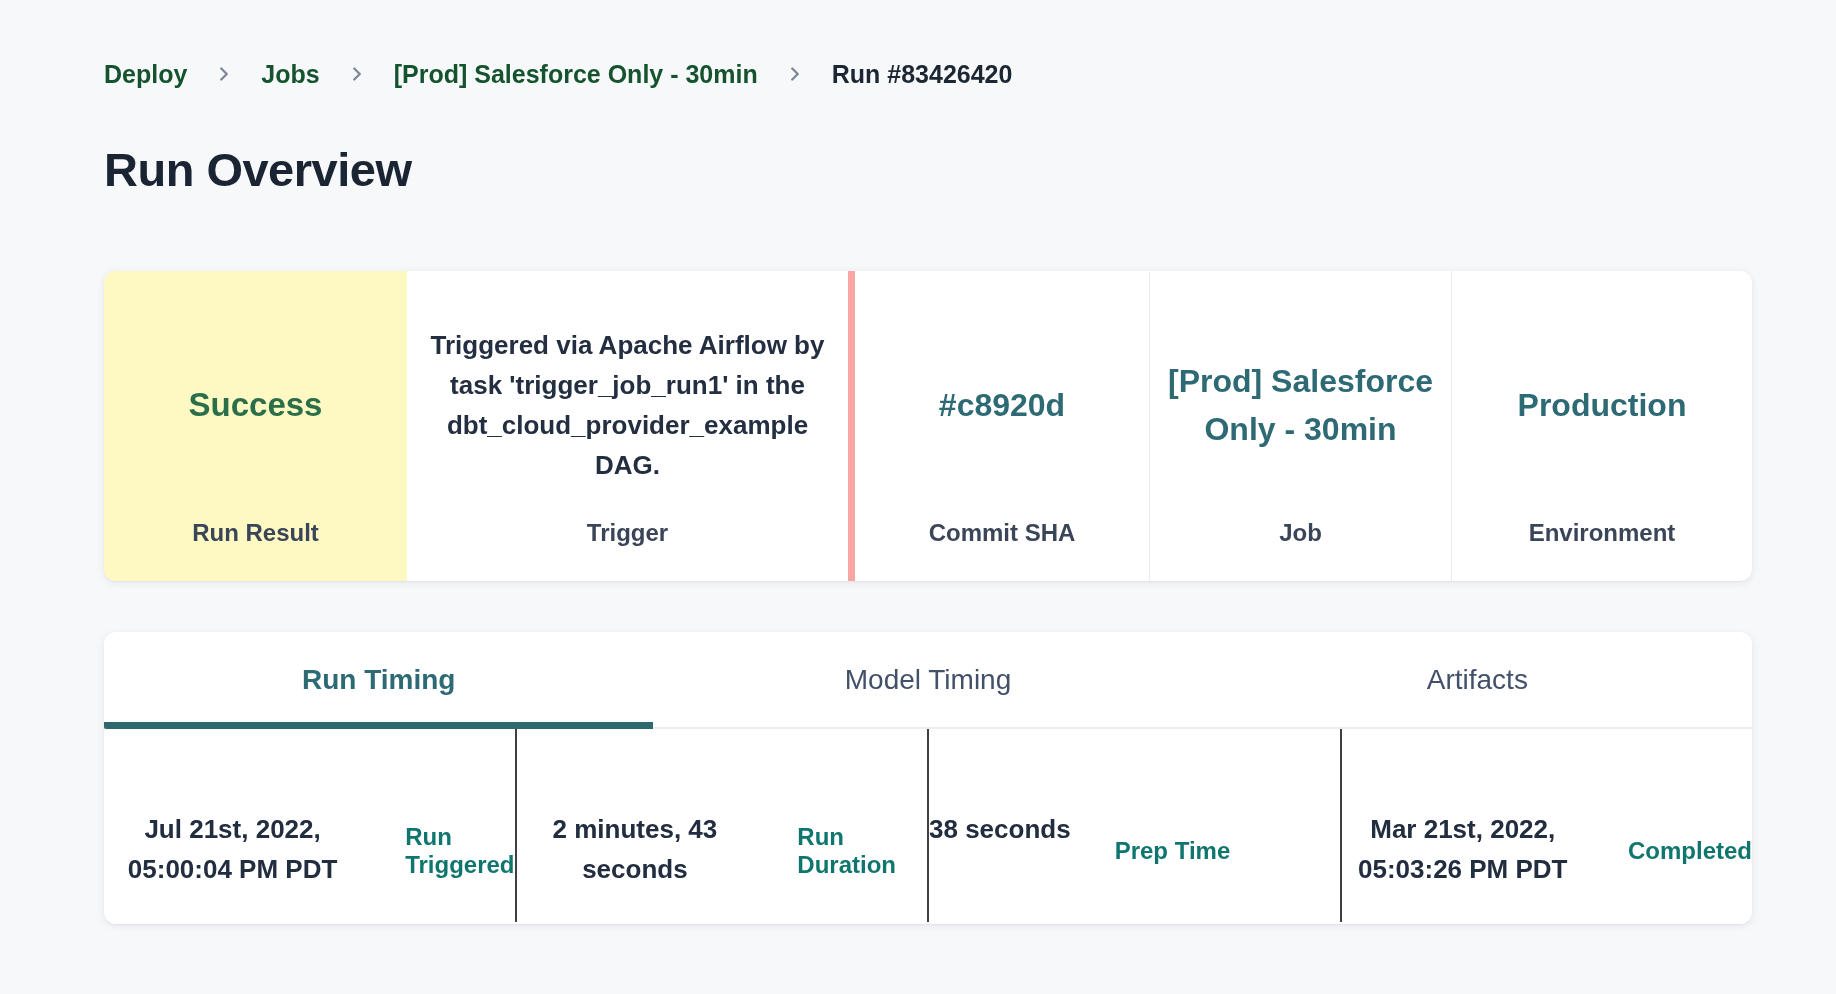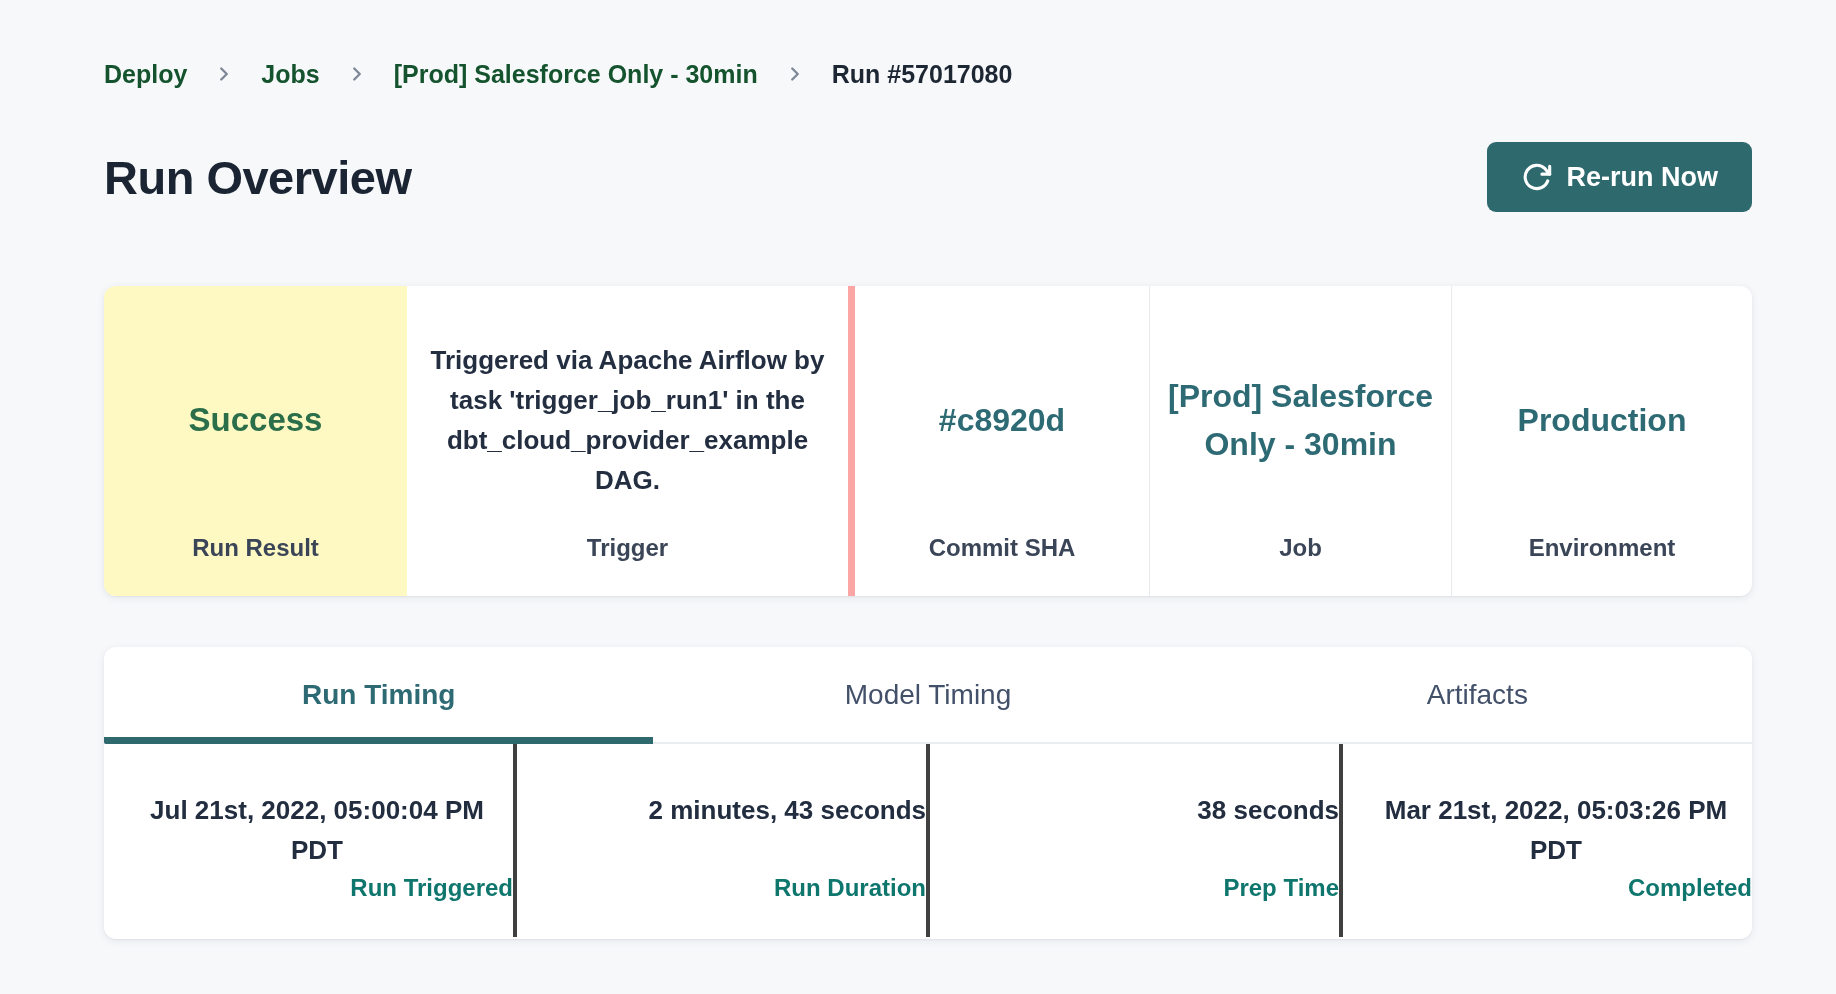--- a/index.html
+++ b/index.html
@@ -63,22 +63,22 @@
     font-size:28px; font-weight:500; color:#43506a;
     position:relative; cursor:pointer;
   }
   .tab.active { color:#2d6a74; font-weight:700; }
   .tab.active::after {
     content:""; position:absolute; left:0; right:0; bottom:-2px; height:7px;
     background:#2e696e; border-bottom-left-radius:2px;
   }
   .tab-bar .tab:first-child.active::after { border-top-left-radius:0; }
   .timing-row { display:flex; height:193px; }
-  .t-cell { flex:1; display:flex; flex-direction:column; align-items:flex-end; padding-top:46px; }
-  .t-cell + .t-cell { border-left:4px solid #404040; }
+  .t-cell { flex:1; display:flex; flex-direction:row; align-items:center; padding-top:46px;gap:44px; }
+  .t-cell + .t-cell { border-left:2px solid #404040; }
   .t-value {
     font-size:26px; font-weight:700; color:#222d40;
     line-height:40px; min-height:80px; text-align:center; max-width:392px;
   }
   .t-label { font-size:24px; font-weight:600; color:#0f766e; margin-top:4px; }
 </style>
 </head>
 <body>
 
 <div class="content">
@@ -95,34 +95,25 @@
       <svg viewBox="0 0 24 24" fill="none" stroke="currentColor" stroke-width="2.6" stroke-linecap="round" stroke-linejoin="round">
           <polyline points="9 18 15 12 9 6"></polyline>
         </svg>
     </span>
     <span class="crumb">[Prod] Salesforce Only - 30min</span>
     <span class="crumb-sep">
       <svg viewBox="0 0 24 24" fill="none" stroke="currentColor" stroke-width="2.6" stroke-linecap="round" stroke-linejoin="round">
           <polyline points="9 18 15 12 9 6"></polyline>
         </svg>
     </span>
-    <span class="crumb current">Run #57017080</span>
+    <span class="crumb current">Run #83426420</span>
   </nav>
 
   <div class="header-row">
     <h1 class="page-title">Run Overview</h1>
-    <button class="rerun-btn">
-      <span style="display:flex;">
-        <svg viewBox="0 0 24 24" fill="none" stroke="#ffffff" stroke-width="2.4" stroke-linecap="round" stroke-linejoin="round">
-          <polyline points="22.2 3.4 22.2 9.4 16.2 9.4"></polyline>
-          <path d="M20.7 14.6a9 9 0 1 1-2.1-9.4l3.6 4.2"></path>
-        </svg>
-      </span>
-      <span>Re-run Now</span>
-    </button>
   </div>
 
   <div class="cards-row">
     <div class="card-cell cell-result">
       <div class="value-wrap">
           <span class="v-success">Success</span>
         </div>
       <div class="card-label">Run Result</div>
     </div>
     <div class="card-cell cell-trigger">

